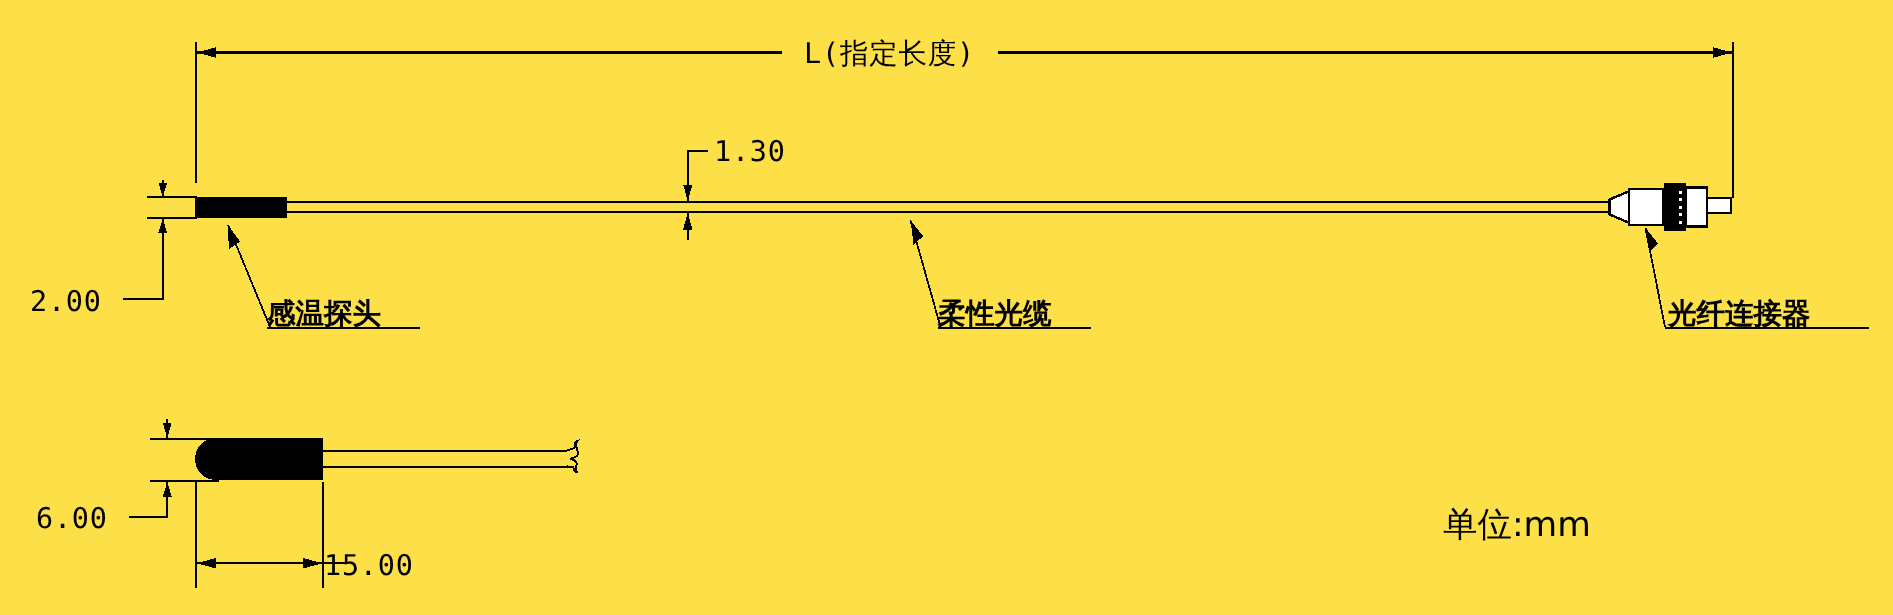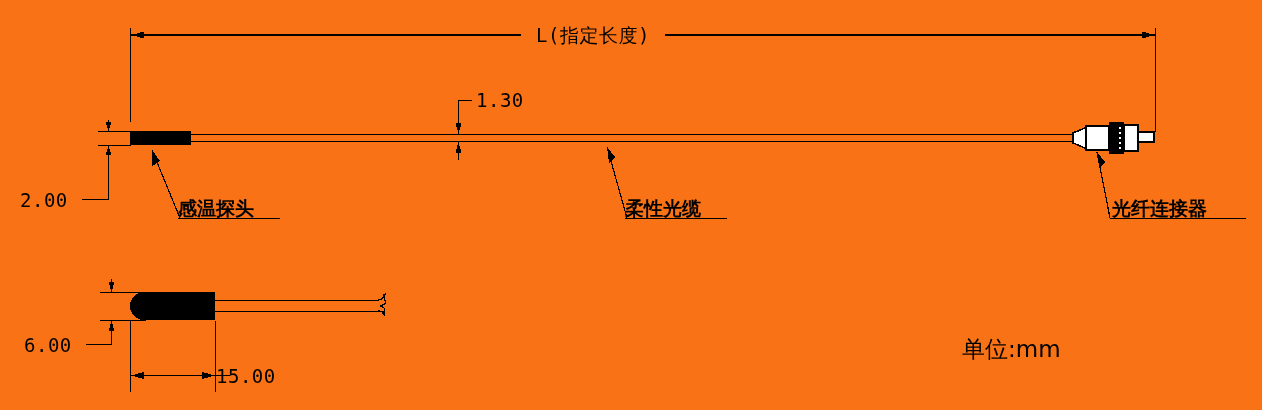--- a/index.html
+++ b/index.html
@@ -5,21 +5,21 @@
   html,body{margin:0;padding:0;background:#ffffff;}
   body{
     width:1262px;height:410px;
     font-family:"DejaVu Sans",sans-serif;
     color:#000;
     overflow:hidden;
   }
   #drawing{
     position:relative;
     width:1262px;height:410px;
-    background:#f97316;
+    background:#fde047;
   }
   #drawing svg{display:block;position:absolute;top:0;left:0;}
   .dimtext{
     font-family:"DejaVu Sans Mono","Liberation Mono",monospace;
     font-size:19px;
     letter-spacing:0.5px;
     fill:#000;
   }
   .cjk-label{
     font-family:"DejaVu Sans","Liberation Sans",sans-serif;

